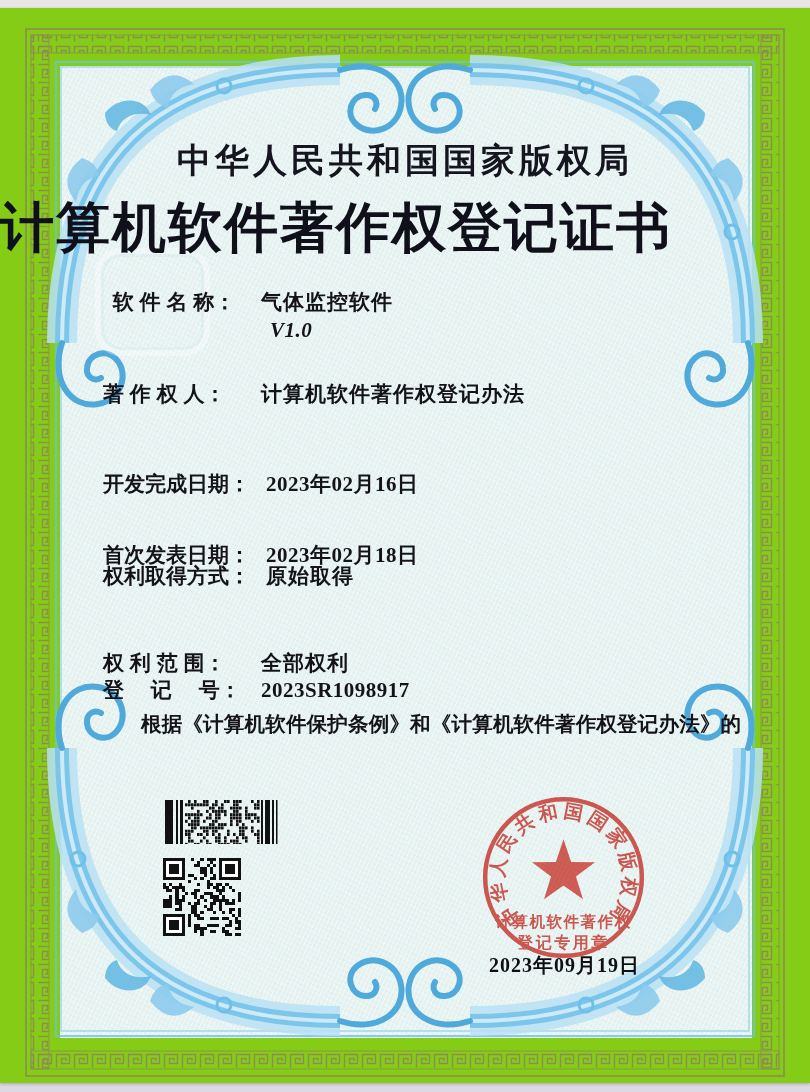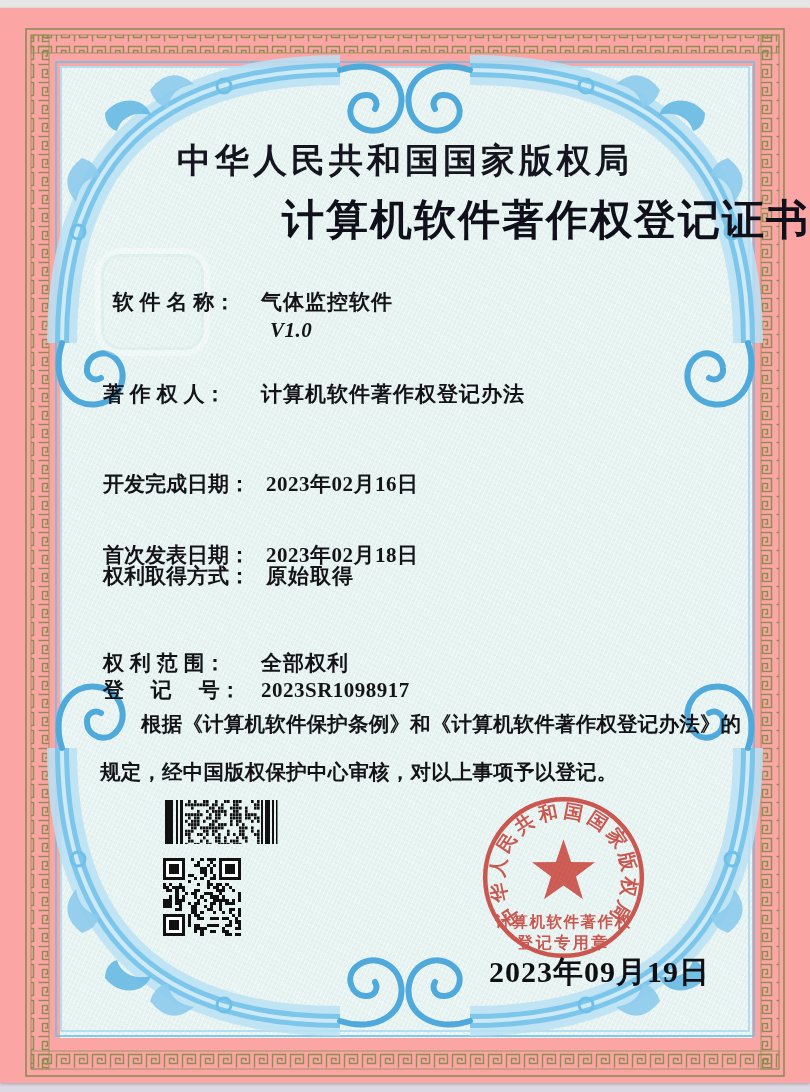--- a/index.html
+++ b/index.html
@@ -6,42 +6,42 @@
   html,body { width:810px; height:1092px; }
   body {
     position:relative;
     font-family:"Liberation Serif", serif;
     background:linear-gradient(180deg,#e6e6e4 0%,#e3e2e2 40%,#ddd9e4 100%);
     overflow:hidden;
   }
   
   .cert {
     position:absolute; left:0; top:8px; width:810px; height:1075px;
-    background:#fca5a5;
+    background:#84cc16;
     box-shadow:0 1px 3px rgba(0,0,0,.25);
   }
   
   .interior {
     position:absolute; left:60px; top:58px; right:58px; bottom:45px;
     background:
       repeating-linear-gradient(115deg, rgba(255,255,255,.45) 0 1px, rgba(255,255,255,0) 1px 4px),
       repeating-linear-gradient(25deg, rgba(110,185,205,.07) 0 1px, rgba(0,0,0,0) 1px 5px),
       #e7f3f1;
   }
   svg.border-art { position:absolute; left:0; top:0; width:810px; height:1075px; }
   .content { position:absolute; left:0; top:0; width:810px; height:1075px; }
 
   .authority {
     position:absolute; left:0; top:130px; width:100%;
     text-align:center; font-size:34px; font-weight:700; color:#15151f;
     letter-spacing:4px; font-family:"Liberation Serif", serif;
   }
   .cert-title {
     position:absolute; left:0; top:184px; width:100%;
-    text-align:right; font-size:42px; font-weight:800; color:#10101a;
+    text-align:left; font-size:54px; font-weight:800; color:#10101a;
     letter-spacing:2px; font-family:Liberation Sans, sans-serif;
   }
   .cert-no {
     position:absolute; right:104px; top:242px;
     font-size:17px; font-weight:700; color:#1a1a22; letter-spacing:.5px;
   }
   .fields { position:absolute; left:103px; top:0; width:620px; }
   .field { position:absolute; left:0; white-space:nowrap; }
   .flabel {
     display:inline-block; min-width:142px;
@@ -71,21 +71,21 @@
     opacity:.6; pointer-events:none;
   }
   .barcode { position:absolute; left:165px; top:792px; width:118px; height:44px; }
   .qrcode  { position:absolute; left:163px; top:850px; width:78px; height:78px; }
   .seal {
     position:absolute; left:443px; top:749px; width:241px; height:241px;
     opacity:.86; mix-blend-mode:multiply;
   }
   .issue-date {
     position:absolute; left:489px; top:944px;
-    font-size:30px; font-weight:700; color:#101014;
+    font-size:20px; font-weight:700; color:#101014;
     font-family:"Liberation Serif", serif; letter-spacing:1px;
   }
 </style>
 </head>
 <body>
 
 <div class="cert">
 
   <div class="interior"></div>
 
@@ -164,21 +164,20 @@
         <span class="fvalue cn">全部权利</span>
       </div>
       <div class="field f6">
         <span class="flabel">登　 记　 号：</span>
         <span class="fvalue">2023SR1098917</span>
       </div>
     </div>
 
     <div class="statement">
       <div class="l1">根据《计算机软件保护条例》和《计算机软件著作权登记办法》的</div>
-      <div class="l2">规定，经中国版权保护中心审核，对以上事项予以登记。</div>
     </div>
 
     <svg class="barcode" id="barcodeSvg" viewBox="0 0 118 44" xmlns="http://www.w3.org/2000/svg">
         <rect x="0" y="0" width="8" height="44" fill="#111"></rect>
         <rect x="11" y="0" width="2" height="44" fill="#111"></rect>
         <rect x="15" y="0" width="3" height="44" fill="#111"></rect>
         <rect x="96" y="0" width="2" height="44" fill="#111"></rect>
         <rect x="100" y="0" width="5" height="44" fill="#111"></rect>
         <rect x="107" y="0" width="2" height="44" fill="#111"></rect>
         <rect x="111" y="0" width="1.5" height="44" fill="#111"></rect>

